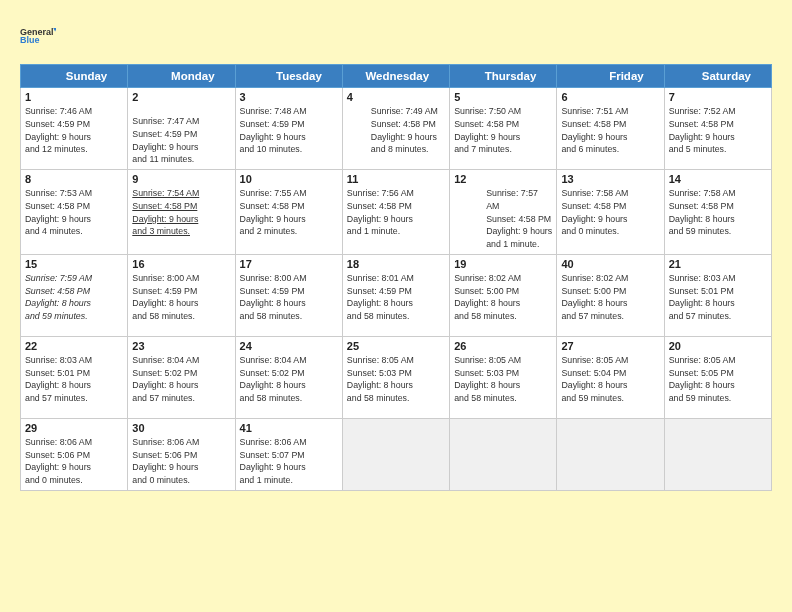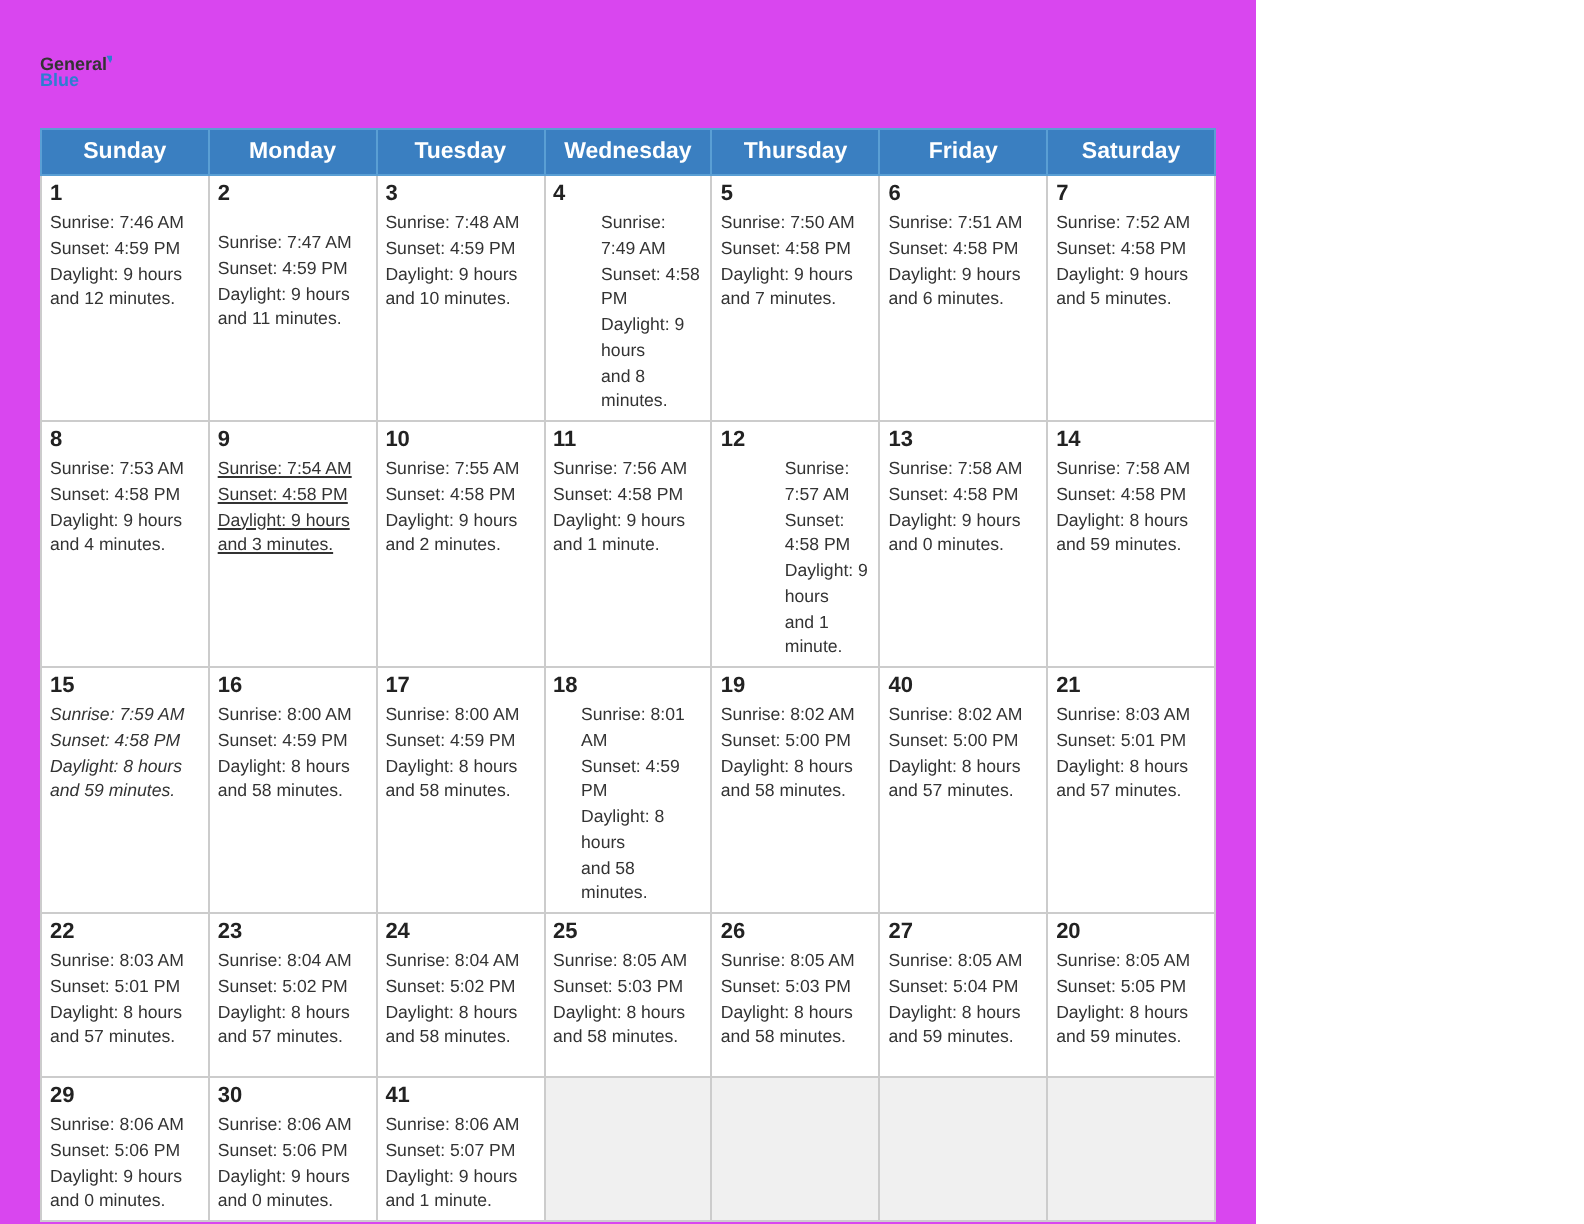--- a/index.html
+++ b/index.html
@@ -4,24 +4,24 @@
   <style>
     * { margin: 0; padding: 0; box-sizing: border-box; }
     body {
       font-family: Arial, sans-serif;
       background: #fff;
       width: 792px;
       height: 612px;
       overflow: hidden;
     }
     .page {
-      width: 628px;
+      width: 792px;
       height: 612px;
       padding: 18px 20px 14px 20px;
-      background: #d946ef;
+      background: #fef9c3;
     }
     .header {
       display: flex;
       justify-content: space-between;
       align-items: flex-start;
       margin-bottom: 10px;
     }
     .logo {
       display: flex;
       align-items: center;
@@ -42,22 +42,22 @@
     table {
       width: 100%;
       border-collapse: collapse;
       table-layout: fixed;
     }
     th {
       background-color: #3a7fc1;
       color: #fff;
       font-size: 11.5px;
       font-weight: bold;
-      padding: 5px 4px;
-      text-align: center;
+      padding: 5px 20px;
+      text-align: right;
       border: 1px solid #5a9fd4;
     }
     td {
       border: 1px solid #ccc;
       vertical-align: top;
       padding: 3px 4px;
       font-size: 8.8px;
       color: #333;
       height: 82px;
       background: #fff;
@@ -230,21 +230,21 @@
           </td>
           <td>
             <span class="day-num">17</span>
             <div class="day-info" style="white-space: pre-line;">Sunrise: 8:00 AM
 Sunset: 4:59 PM
 Daylight: 8 hours
 and 58 minutes.</div>
           </td>
           <td>
             <span class="day-num">18</span>
-            <div class="day-info" style="white-space: pre-line; margin-left: 14px;">Sunrise: 8:01 AM
+            <div class="day-info" style="white-space: pre-line;">Sunrise: 8:01 AM
 Sunset: 4:59 PM
 Daylight: 8 hours
 and 58 minutes.</div>
           </td>
           <td>
             <span class="day-num">19</span>
             <div class="day-info" style="white-space: pre-line;">Sunrise: 8:02 AM
 Sunset: 5:00 PM
 Daylight: 8 hours
 and 58 minutes.</div>

